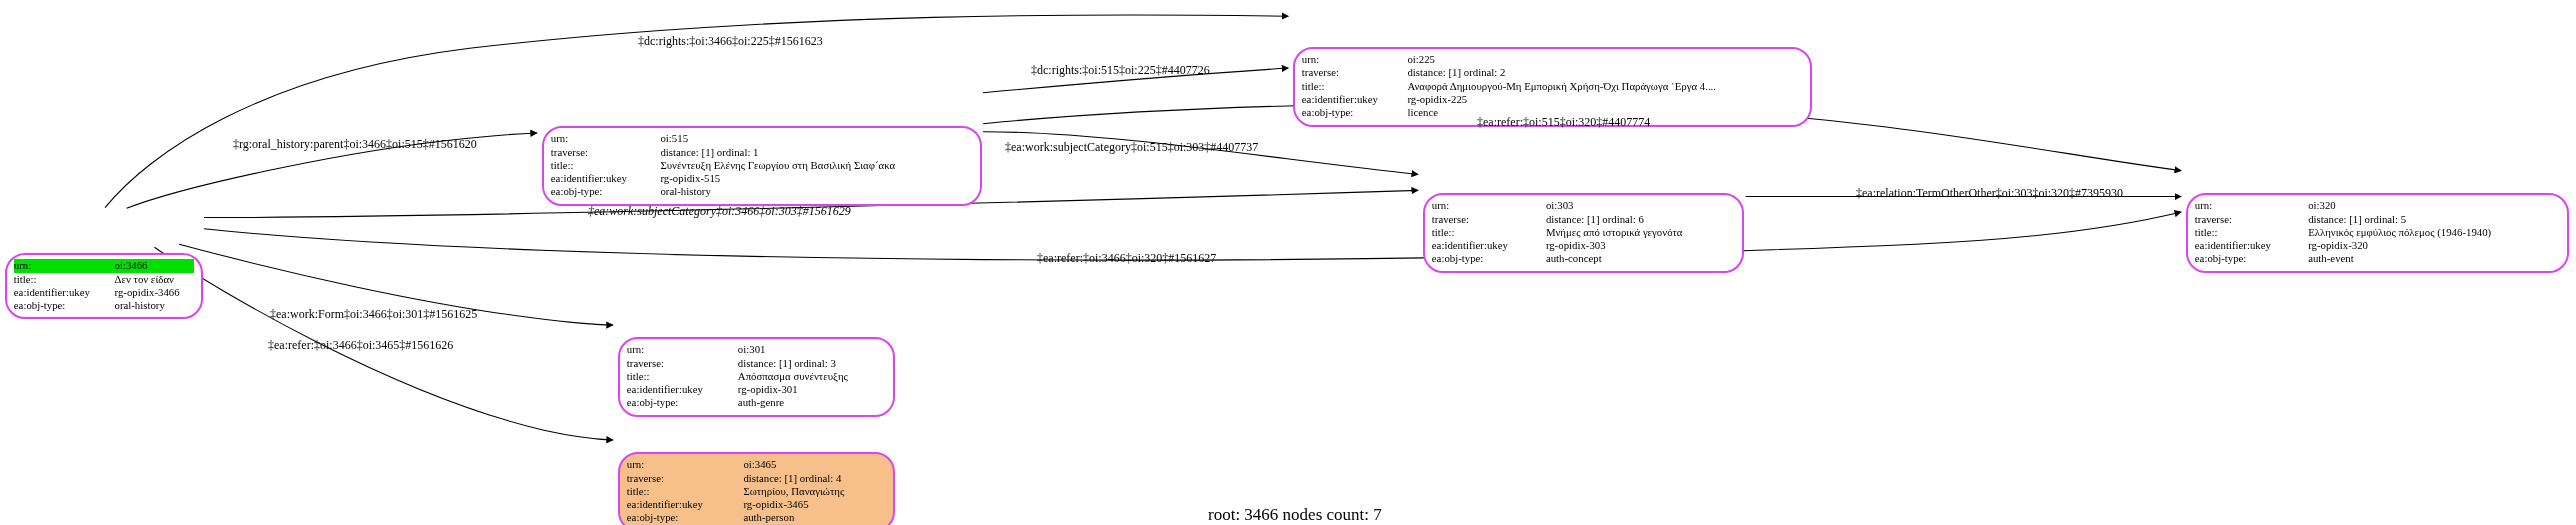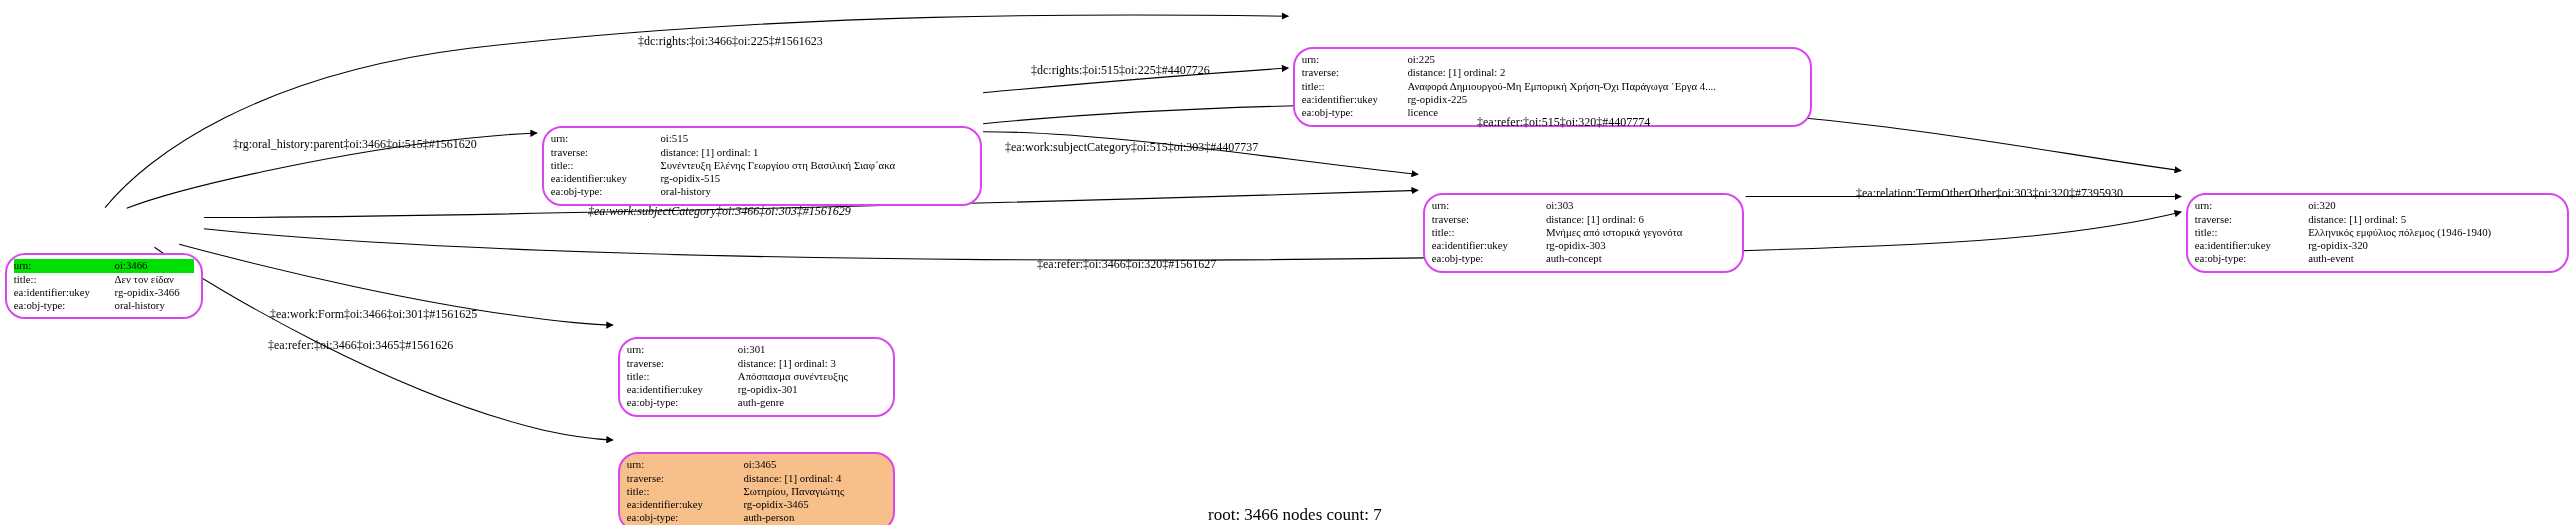--- a/index.html
+++ b/index.html
@@ -76,21 +76,21 @@
     white-space: nowrap;
     background: transparent;
   }
   .el-1 { left: 638px; top: 35px; }
   .el-2 { left: 1031px; top: 64px; }
   .el-3 { left: 233px;  top: 138px; text-align: center; }
   .el-4 { left: 1005px; top: 141px; }
   .el-5 { left: 1477px; top: 116px; }
   .el-6 { left: 588px;  top: 205px; font-style: italic; }
   .el-7 { left: 1856px; top: 187px; }
-  .el-8 { left: 1037px; top: 258px; text-align: right; }
+  .el-8 { left: 1037px; top: 252px; text-align: right; }
   .el-9 { left: 270px;  top: 283px; margin-top: 25px; }
   .el-10 { left: 268px; top: 339px; }
 
   .footer-text {
     position: absolute;
     left: 1208px;
     top: 505px;
     font-size: 17px;
     color: #000000;
     white-space: nowrap;

